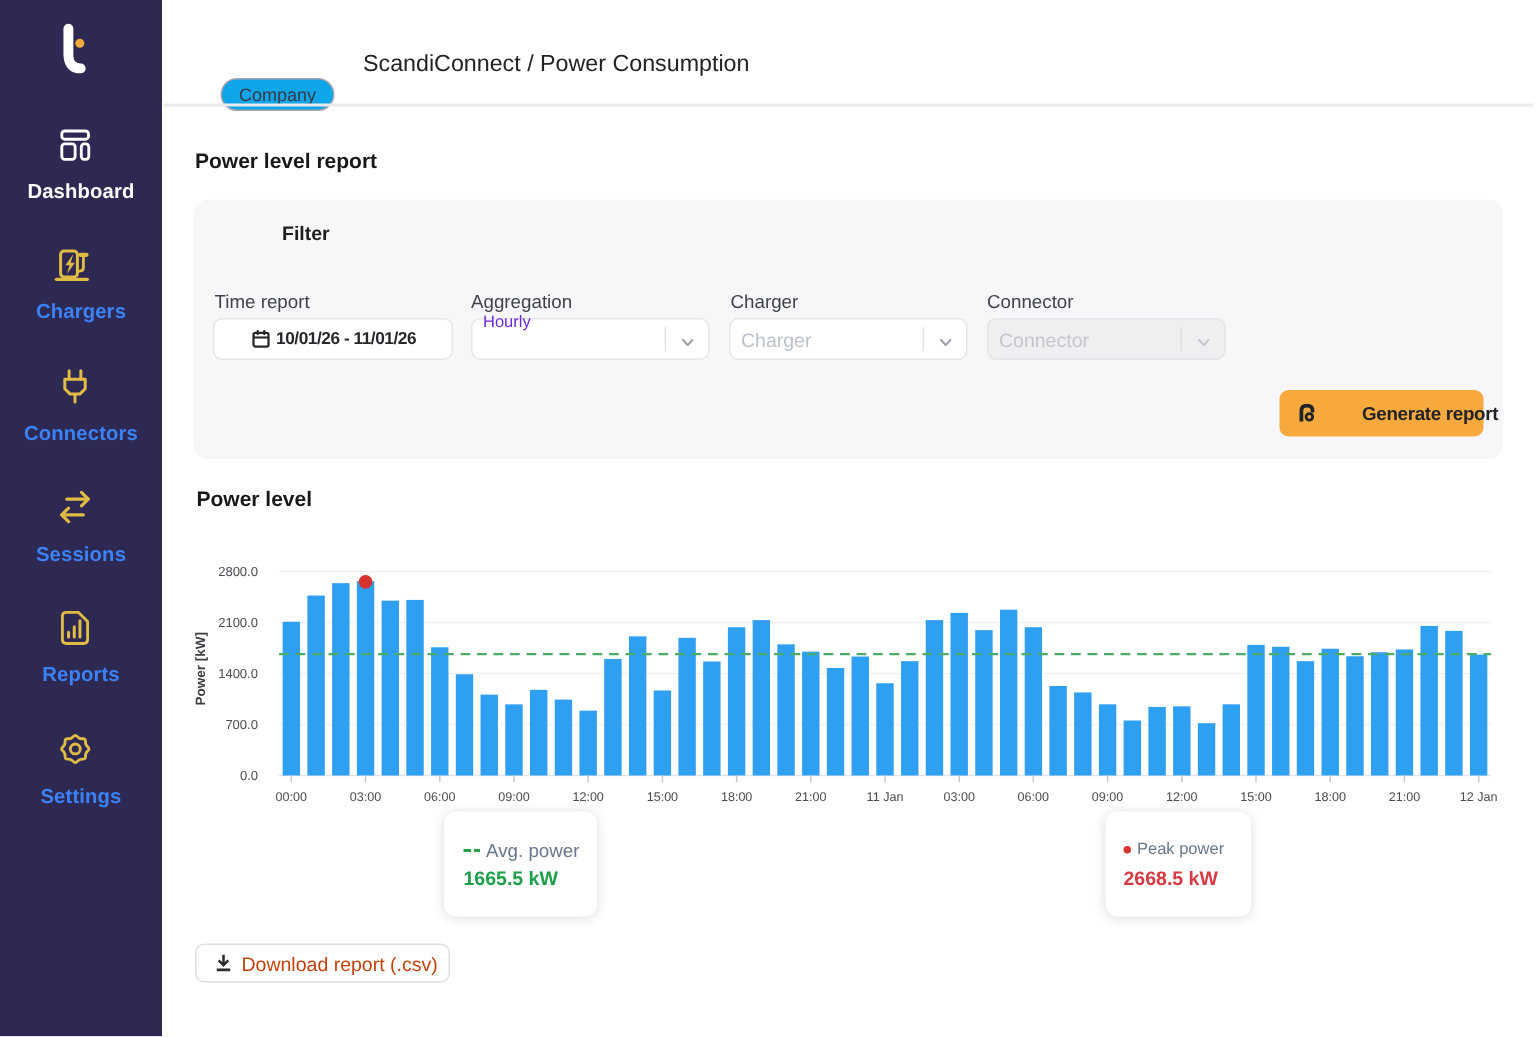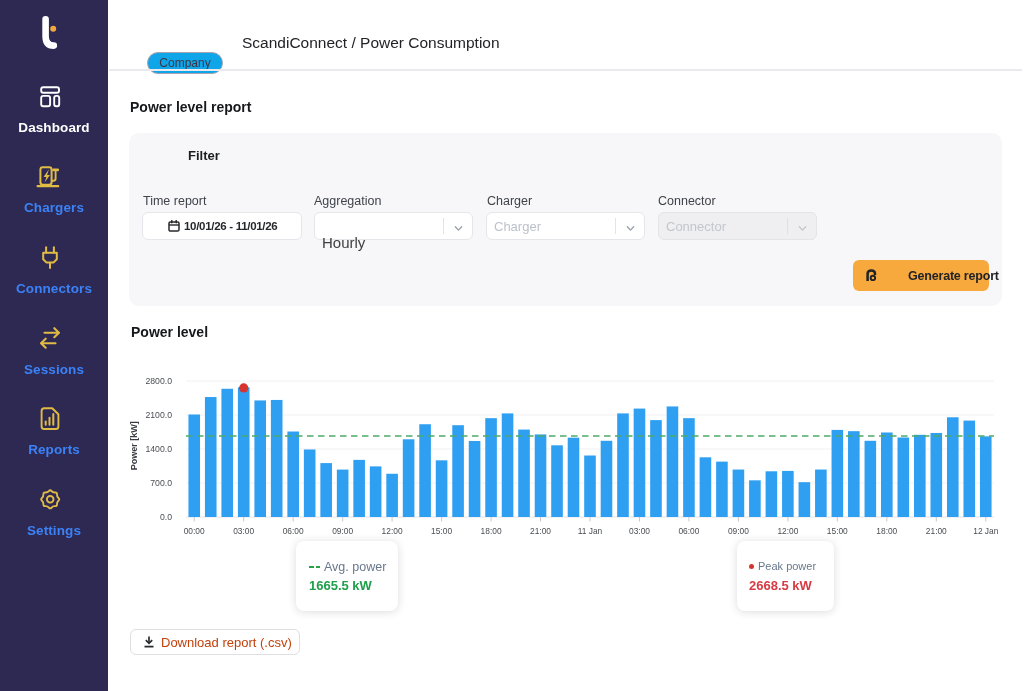--- a/index.html
+++ b/index.html
@@ -93,21 +93,21 @@
     <path d="M 3.8 0.7 V 2.7 M 8.2 0.7 V 2.7" stroke="#26282c" stroke-width="1.5" stroke-linecap="round"></path>
   </svg>
   <div class="abs" style="left:184px;top:219.5px;font-size:11.5px;font-weight:bold;letter-spacing:-0.3px;color:#26282c;">10/01/26 - 11/01/26</div>
 
   <div class="selbox" style="left:314px;top:212px;">
       <div class="sep"></div>
     <svg class="chev" viewBox="0 0 10 10" xmlns="http://www.w3.org/2000/svg">
         <path d="M 1.5 3 L 5 6.8 L 8.5 3" fill="none" stroke="#9aa0a8" stroke-width="1.5" stroke-linecap="round" stroke-linejoin="round"></path>
       </svg>
   </div>
-  <div class="abs" style="left:322px;top:234px;font-size:15px;color:#404040;">Hourly</div>
+  <div class="abs" style="left:322px;top:209px;font-size:11px;color:#6d28d9;">Hourly</div>
 
   <div class="selbox" style="left:486px;top:212px;">
       <div class="sep"></div>
     <svg class="chev" viewBox="0 0 10 10" xmlns="http://www.w3.org/2000/svg">
         <path d="M 1.5 3 L 5 6.8 L 8.5 3" fill="none" stroke="#9aa0a8" stroke-width="1.5" stroke-linecap="round" stroke-linejoin="round"></path>
       </svg>
   </div>
   <div class="abs" style="left:494px;top:218.5px;font-size:13px;color:#bcc2ca;">Charger</div>
 
   <div class="selbox" style="left:658px;top:212px;background:#efeff2;border-color:#e4e4e8;">

